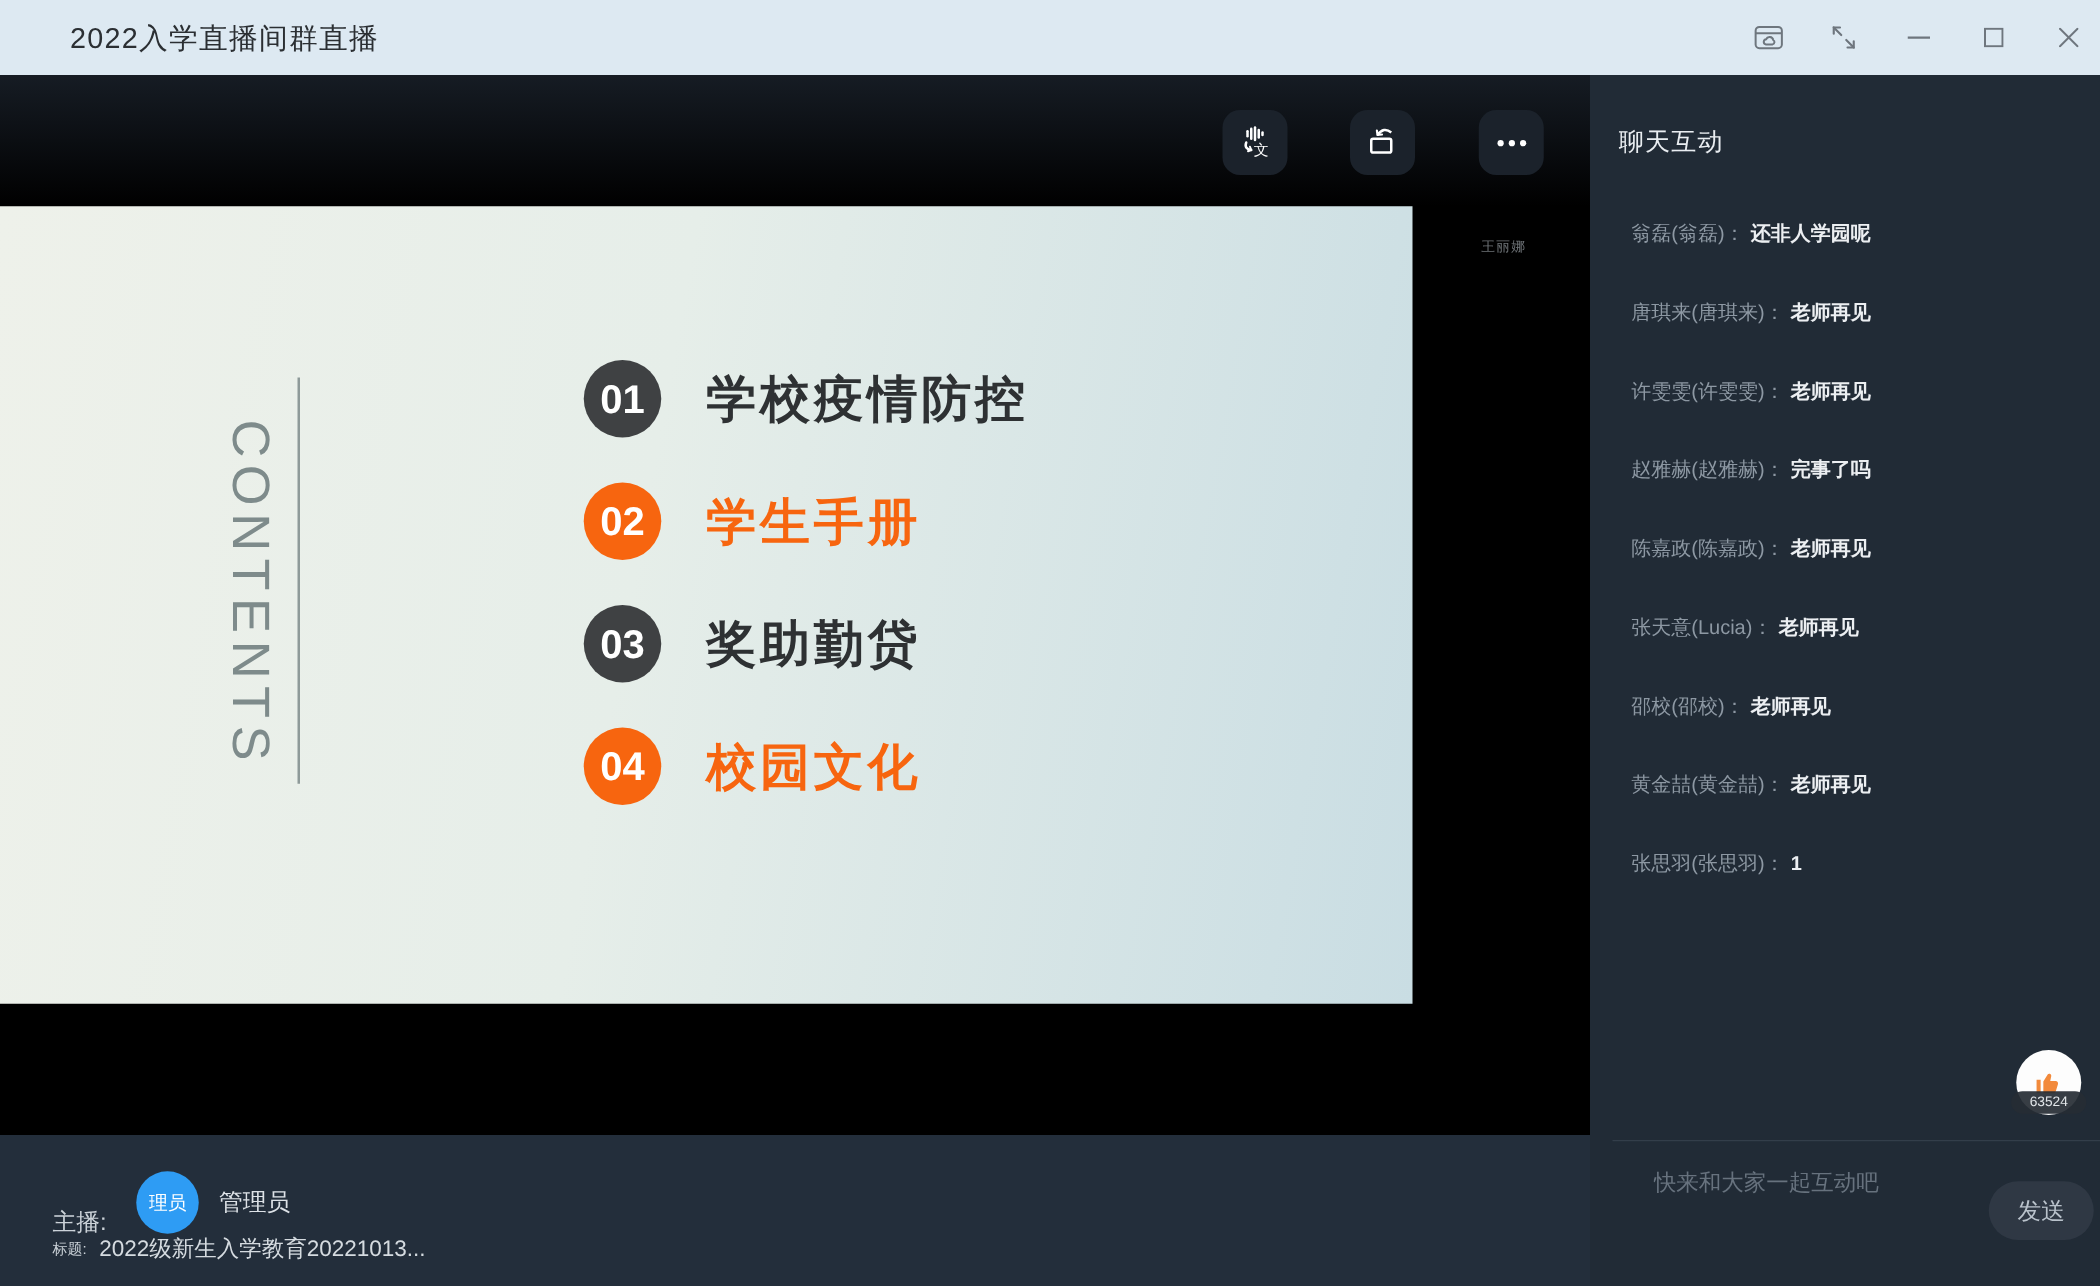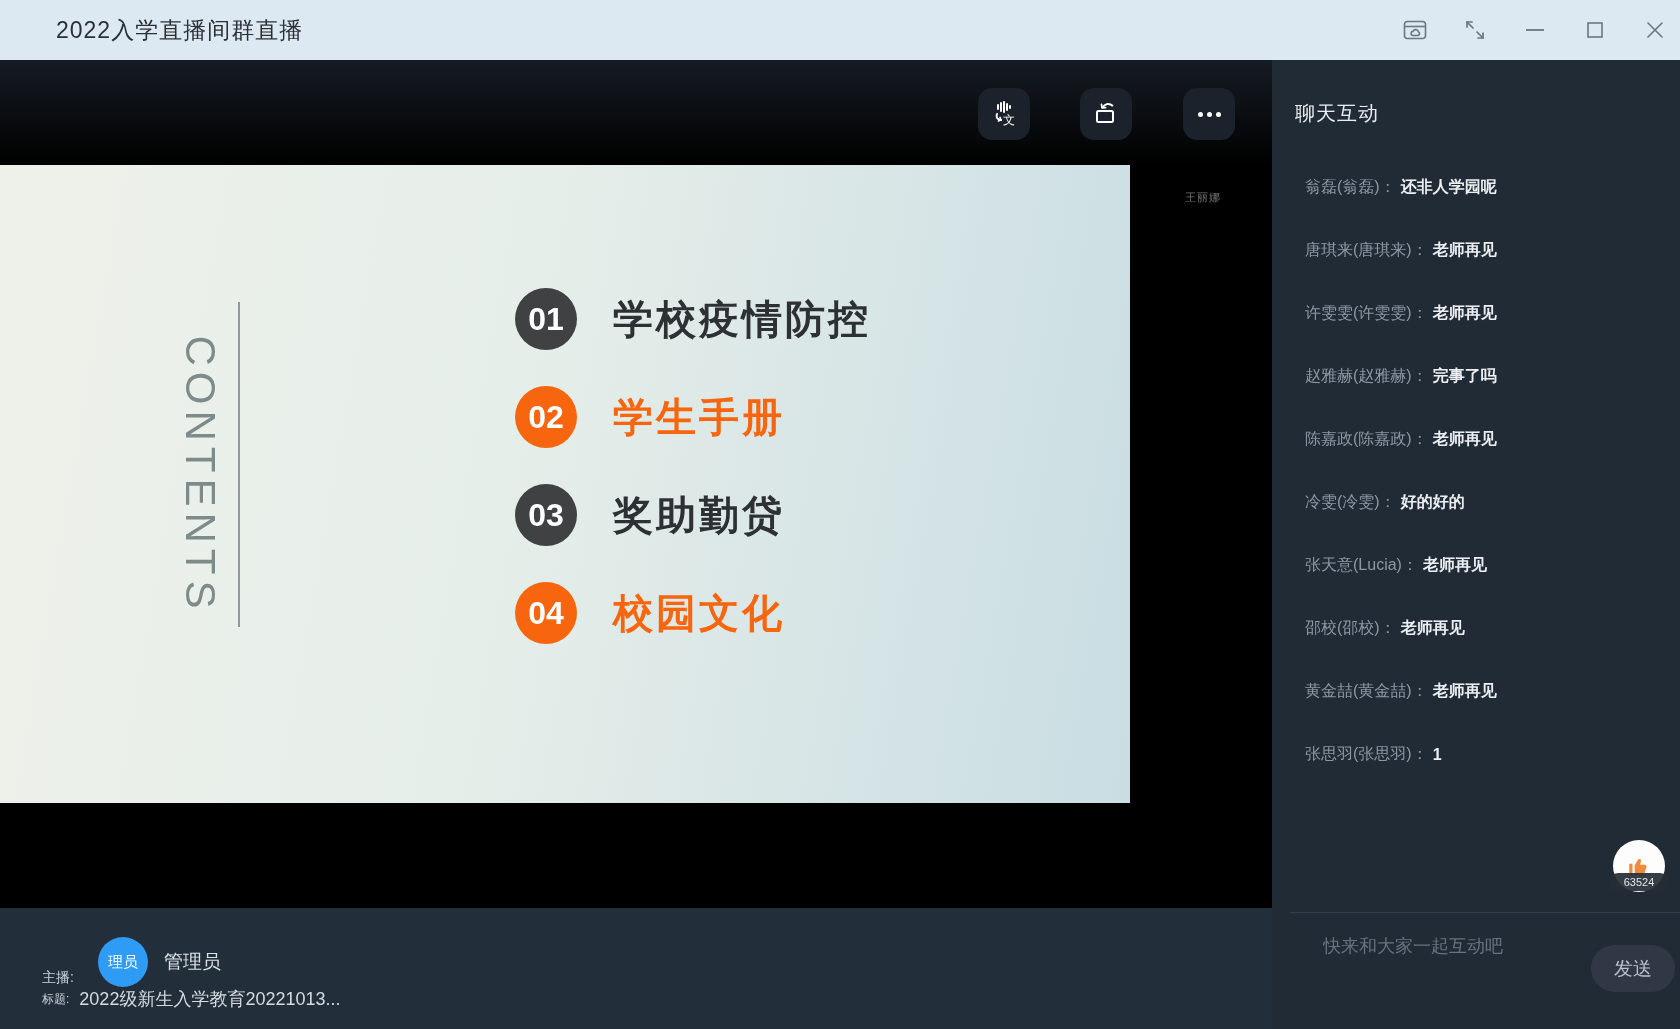--- a/index.html
+++ b/index.html
@@ -31,32 +31,32 @@
   .watermark { position:absolute; left:1185px; top:130px; font-size:11px; color:#6d7276; letter-spacing:1px; }
 
   
   .slide { position:absolute; left:0; top:105px; width:1130px; height:638px;
     background:linear-gradient(100deg,#eef1ea 0%, #e6eee9 45%, #c9dde3 100%); }
   .contents-vertical { position:absolute; left:200px; top:310px; transform:translate(-50%,-50%) rotate(90deg);
     font-size:42px; letter-spacing:6px; color:#7e8b8b; white-space:nowrap; }
   .slide-divider { position:absolute; left:238px; top:137px; width:2px; height:325px; background:#8e9a99; }
   .catalog { position:absolute; left:255px; top:168px; width:112px; font-size:104px; line-height:1.4;
     font-weight:900; color:#f7650f; }
-  .slide-items { position:absolute; left:515px; top:123px; display:flex; flex-direction:column; gap:36px; }
+  .slide-items { position:absolute; left:467px; top:123px; display:flex; flex-direction:column; gap:36px; }
   .slide-item { display:flex; align-items:center; height:62px; }
   .si-circle { width:62px; height:62px; border-radius:50%; background:#3f4143; color:#fff;
     font-size:32px; font-weight:700; display:flex; align-items:center; justify-content:center; }
   .si-label { margin-left:36px; font-size:40px; font-weight:700; letter-spacing:3px; color:#2e3133; white-space:nowrap; }
   .slide-item.accent .si-circle { background:#f7650f; }
   .slide-item.accent .si-label { color:#f7650f;font-family:Liberation Mono, monospace; }
 
   
   .bottombar { position:absolute; left:0; top:848px; width:1272px; height:121px; background:#232e3b; }
   .host-row { position:absolute; left:42px; top:28px; height:52px; display:flex; align-items:center; }
-  .host-label { font-size:14px; color:#ccd3d9;margin-top:32px; }
+  .host-label { font-size:19px; color:#ccd3d9;margin-top:32px; }
   .host-avatar { width:50px; height:50px; border-radius:50%; background:#2e9cf4; color:#fff;
     font-size:15px; display:flex; align-items:center; justify-content:center; margin-left:24px; }
   .host-name { font-size:19px; color:#dde2e7; margin-left:16px; }
   .title-row { position:absolute; left:42px; top:78px; height:26px; display:flex; align-items:center; gap:10px; }
   .title-label { font-size:12px; color:#ccd3d9; }
   .title-text { font-size:18px; color:#d5dbe0; }
 
   
   .sidebar { position:absolute; left:1272px; top:60px; width:408px; height:969px; background:#212b36; }
   .chat-header { position:absolute; left:23px; top:40px; font-size:20px; color:#e9edf1; letter-spacing:1px; }
@@ -226,24 +226,20 @@
         </div>
         <div class="msg">
           <span class="msg-name">赵雅赫(赵雅赫)：</span>
           <span class="msg-text">完事了吗</span>
         </div>
         <div class="msg">
           <span class="msg-name">陈嘉政(陈嘉政)：</span>
           <span class="msg-text">老师再见</span>
         </div>
         <div class="msg">
-          <span class="msg-name">冷雯(冷雯)：</span>
-          <span class="msg-text">好的好的</span>
-        </div>
-        <div class="msg">
           <span class="msg-name">张天意(Lucia)：</span>
           <span class="msg-text">老师再见</span>
         </div>
         <div class="msg">
           <span class="msg-name">邵校(邵校)：</span>
           <span class="msg-text">老师再见</span>
         </div>
         <div class="msg">
           <span class="msg-name">黄金喆(黄金喆)：</span>
           <span class="msg-text">老师再见</span>

